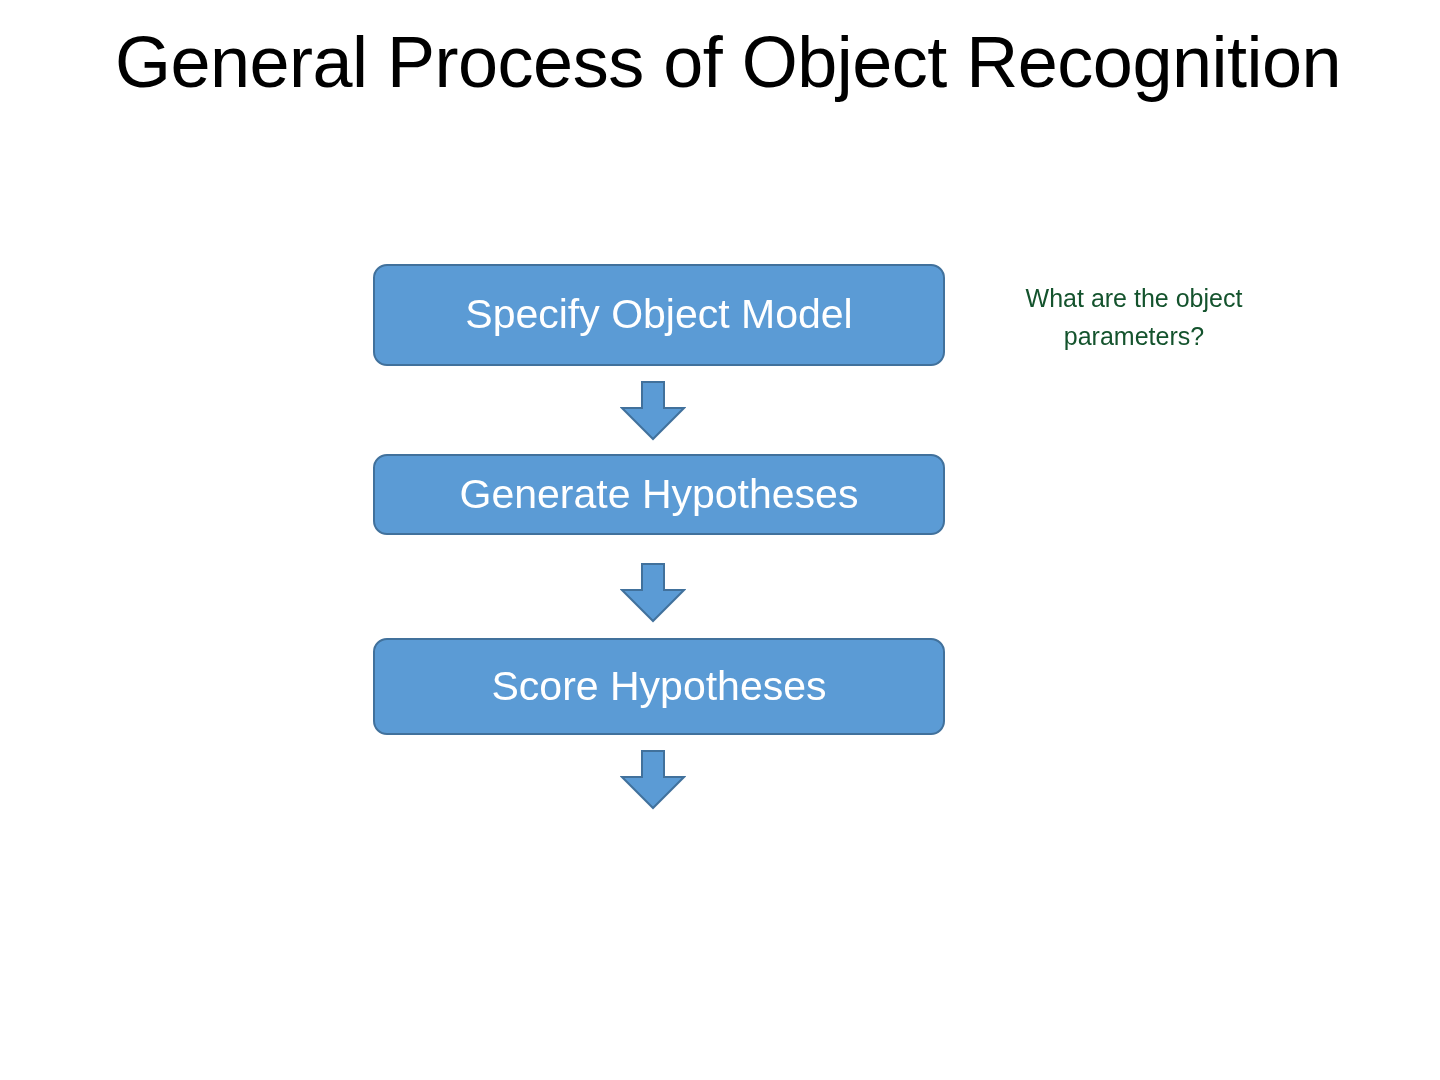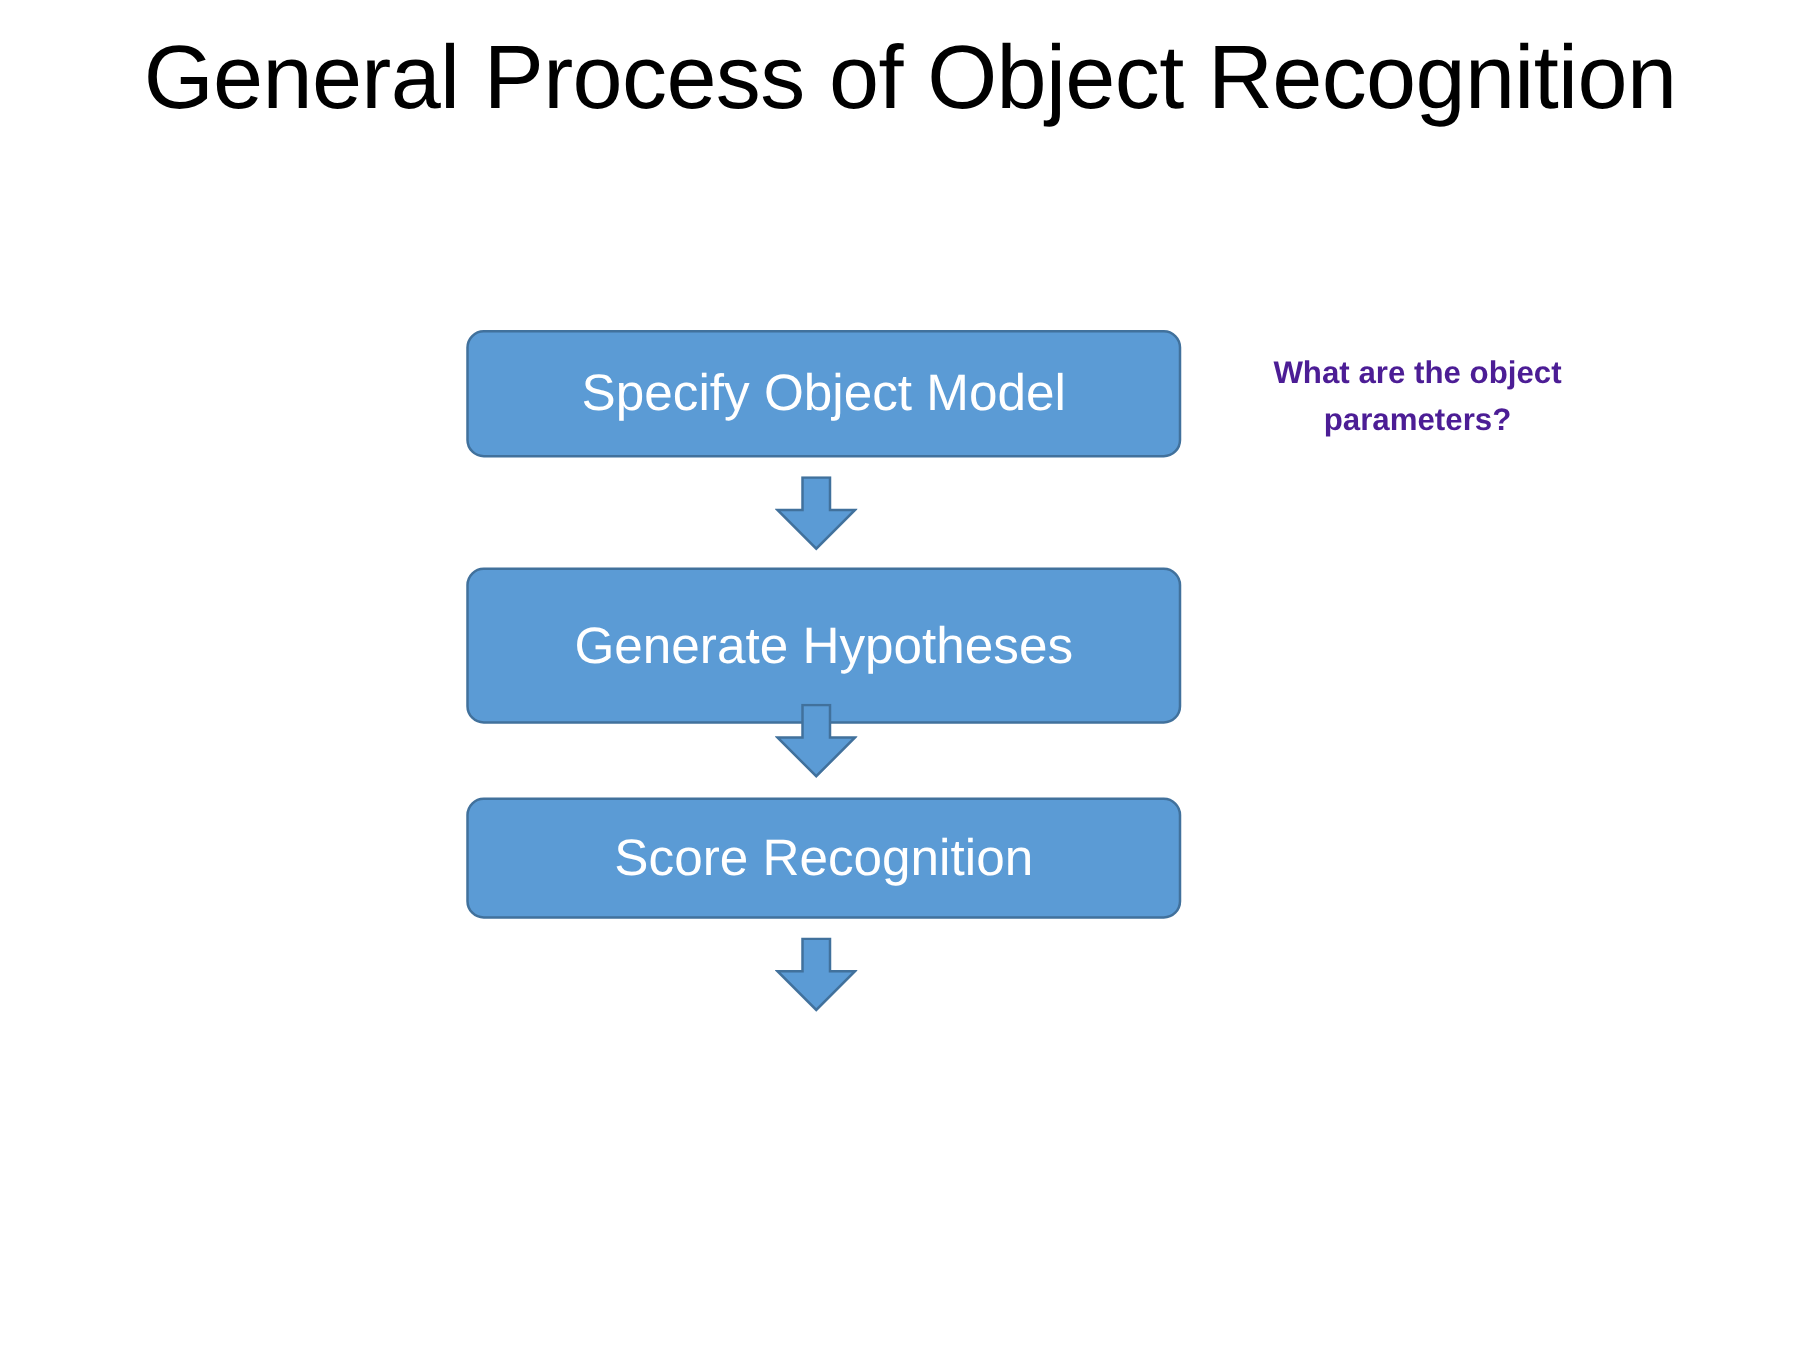--- a/index.html
+++ b/index.html
@@ -49,21 +49,21 @@
     border-radius: 14px;
     display: flex;
     align-items: center;
     justify-content: center;
     color: #FFFFFF;
     font-size: 41px;
     font-weight: 400;
     line-height: 1.1;
   }
   .flow-box.b1 { top: 264px;  height: 102px; }
-  .flow-box.b2 { top: 454px;  height: 125px;  }
+  .flow-box.b2 { top: 454px;  height: 81px;  }
   .flow-box.b3 { top: 638px;  height: 97px;  }
   .flow-box.b4 { top: 830px;  height: 97px;  }
 
   .flow-arrow {
     position: absolute;
     left: 620px;
     width: 66px;
     height: 60px;
   }
   .flow-arrow.a1 { top: 381px; }
@@ -71,22 +71,22 @@
   .flow-arrow.a3 { top: 750px; }
   .flow-arrow svg { display: block; width: 100%; height: 100%; }
 
   .side-note {
     position: absolute;
     left: 974px;
     top: 279px;
     width: 320px;
     font-size: 25px;
     line-height: 1.52;
-    color: #4c1d95;
-    font-weight: 700;
+    color: #14532d;
+    font-weight: 400;
     white-space: pre-line;
   }
 </style>
 </head>
 <body>
 
 <div class="slide">
 
   <div class="slide-title">General Process of Object Recognition</div>
 
@@ -106,21 +106,21 @@
       <span>Generate Hypotheses</span>
     </div>
 
     <div class="flow-arrow a2">
       <svg viewBox="0 0 66 60" xmlns="http://www.w3.org/2000/svg">
         <polygon points="22,1 44,1 44,27 64,27 33,58 2,27 22,27" fill="#5B9BD5" stroke="#41719C" stroke-width="2" stroke-linejoin="miter"></polygon>
       </svg>
     </div>
 
     <div class="flow-box b3">
-      <span>Score Recognition</span>
+      <span>Score Hypotheses</span>
     </div>
 
     <div class="flow-arrow a3">
       <svg viewBox="0 0 66 60" xmlns="http://www.w3.org/2000/svg">
         <polygon points="22,1 44,1 44,27 64,27 33,58 2,27 22,27" fill="#5B9BD5" stroke="#41719C" stroke-width="2" stroke-linejoin="miter"></polygon>
       </svg>
     </div>
 
 
   </div>

